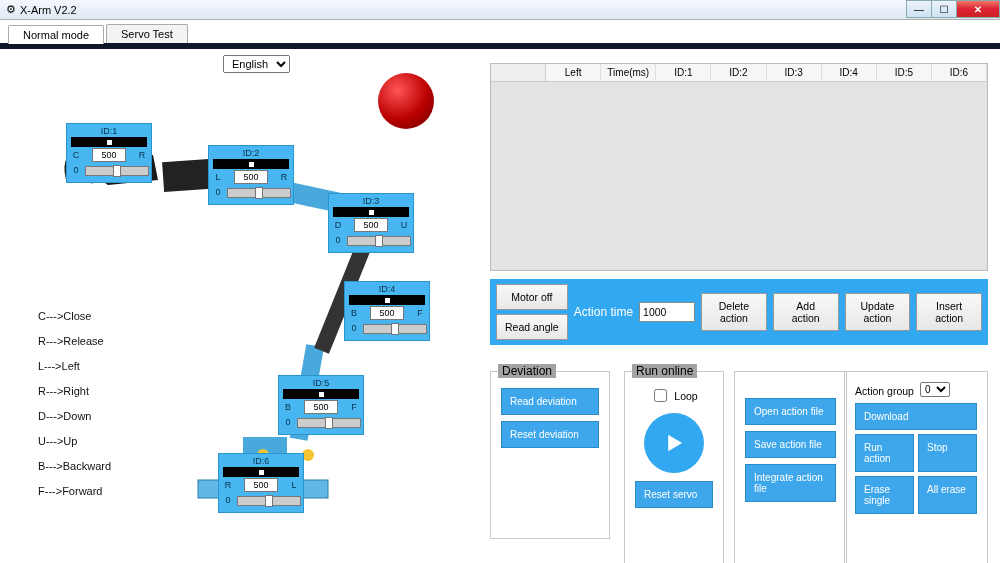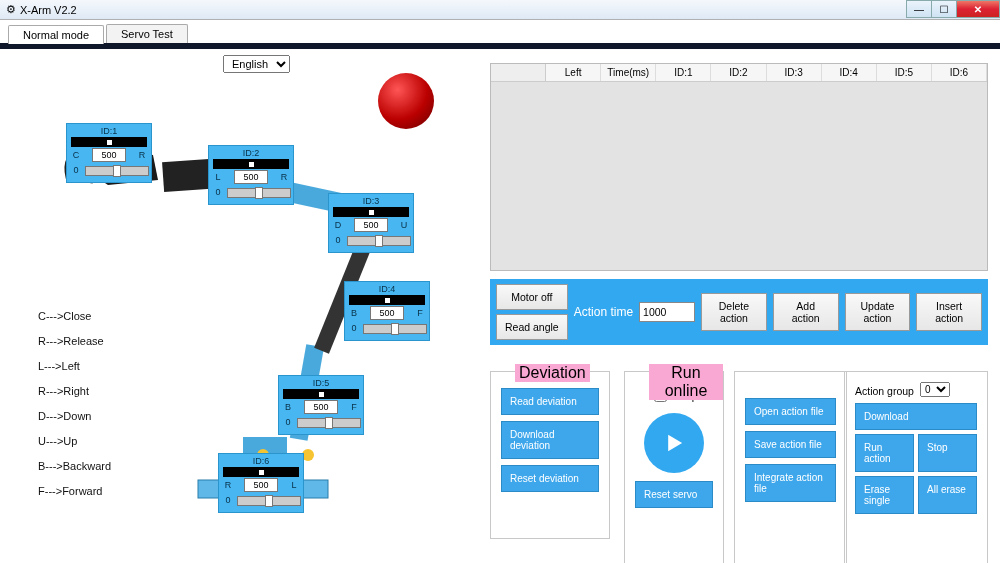--- a/index.html
+++ b/index.html
@@ -33,21 +33,21 @@
   .grid-header { display:flex; background:#f6f6f6; border-bottom:1px solid #ccc; font-size:10px; }
   .gh { flex:1; padding:3px 4px; border-right:1px solid #ddd; text-align:center;}
   .grid-area .rowcol { width:30px; background:#eee; border-right:1px solid #ccc;}
   .toolbar1 { position:absolute; left:490px; top:230px; right:12px; height:66px; background:#32a8f0; display:flex; align-items:center; padding:6px; gap:6px;}
   .toolbar1 .stack { display:flex; flex-direction:column; gap:4px;}
   .btn { background:linear-gradient(#f9f9f9,#e7e7e7); border:1px solid #999; padding:6px 8px; font-size:10.5px; text-align:center; cursor:pointer; }
   .btn-blue { background:#3ea7eb; color:#fff; border:1px solid #2a8bc7; padding:7px 8px; font-size:10px; text-align:left; cursor:pointer; }
   .lbl { font-size:12px; color:#fff;}
   .txt { width:56px; padding:3px; font-size:10.5px; border:1px solid #888; background:#fff;}
   .groupbox { position:absolute; border:1px solid #c8c8c8; padding:10px 10px; font-size:10.5px; }
-  .groupbox .title { position:absolute; top:-8px; left:24px; background:#f9a8d4; padding:0 4px; font-size:16px; }
+  .groupbox .title { position:absolute; top:-8px; left:7px; background:#a3a3a3; padding:0 4px; font-size:12px; }
   #gb-dev { left:490px; top:322px; width:120px; height:168px; }
   #gb-run { left:624px; top:322px; width:100px; height:196px; text-align:center;}
   #gb-file { left:734px; top:322px; width:113px; height:196px; padding-top:20px;}
   #gb-act  { left:844px; top:322px; right:12px; height:196px;}
   .playbtn { width:60px; height:60px; background:#32a8f0; border-radius:50%; margin:8px auto; display:flex; align-items:center; justify-content:center;}
   .playbtn svg { fill:#fff;}
   .chk { display:flex; align-items:center; gap:4px; justify-content:center; margin:4px 0 2px;}
   .small-sel { width:30px; font-size:10px;}
   .arm-svg { position:absolute; left:0; top:0; }
 
@@ -231,21 +231,20 @@
       <input class="txt" value="1000" style="">
       <div class="btn" style="flex:1">Delete action</div>
       <div class="btn" style="flex:1">Add action</div>
       <div class="btn" style="flex:1">Update action</div>
       <div class="btn" style="flex:1">Insert action</div>
     </div>
 
     <div class="groupbox" id="gb-dev">
       <div class="title">Deviation</div>
       <div class="btn-blue" style="margin:6px 0">Read deviation</div>
-      <div class="btn-blue" style="margin:6px 0">Download deviation</div>
       <div class="btn-blue" style="margin:6px 0">Reset deviation</div>
     </div>
 
     <div class="groupbox" id="gb-run">
       <div class="title">Run online</div>
       <label class="chk">
         <input type="checkbox" style="">
         <span>Loop</span>
       </label>
       <div class="playbtn">

